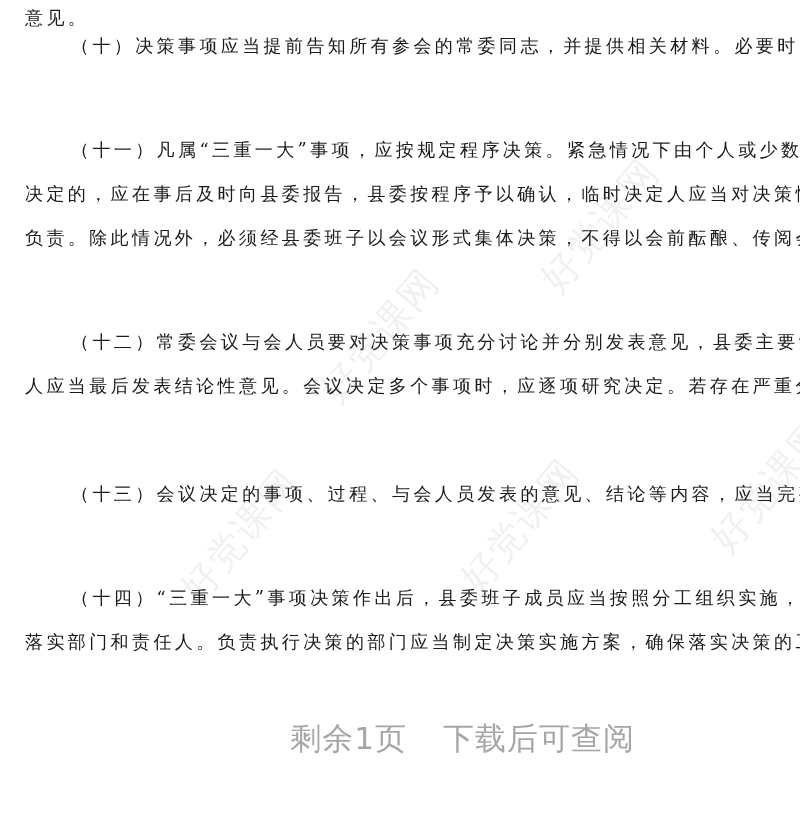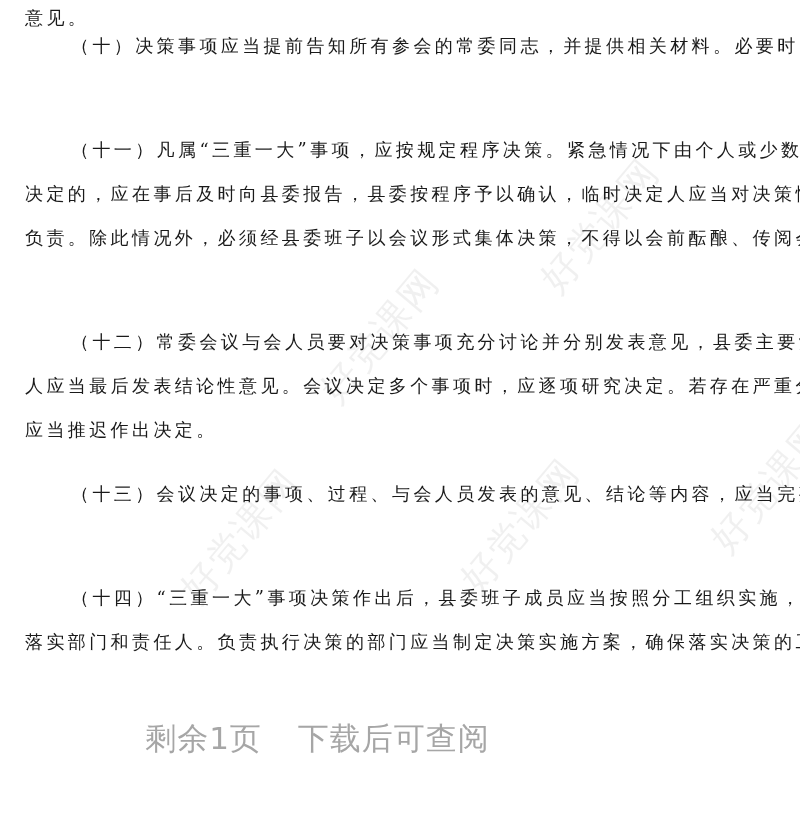--- a/index.html
+++ b/index.html
@@ -43,21 +43,21 @@
       white-space: nowrap;
       letter-spacing: 2px;
       pointer-events: none;
       user-select: none;
     }
     .remaining {
       position: absolute;
       left: 0;
       top: 718px;
       width: 635px;
-      text-align: center;
+      text-align: right;
       font-family: "DejaVu Sans", "Liberation Sans", sans-serif;
       font-size: 31px;
       color: #a6a6a6;
       letter-spacing: 1px;
     }
     .remaining span { display: inline-block; }
     .remaining .gap { width: 36px; }
   </style>
 </head>
 <body>
@@ -65,21 +65,20 @@
 <div class="page">
   <div class="line" style="top:6px">意见。</div>
   <div class="line indent" style="top:34px">（十）决策事项应当提前告知所有参会的常委同志，并提供相关材料。必要时，可事</div>
 
   <div class="line indent" style="top:138px">（十一）凡属“三重一大”事项，应按规定程序决策。紧急情况下由个人或少数人临时</div>
   <div class="line" style="top:182px">决定的，应在事后及时向县委报告，县委按程序予以确认，临时决定人应当对决策情况</div>
   <div class="line" style="top:226px">负责。除此情况外，必须经县委班子以会议形式集体决策，不得以会前酝酿、传阅会签、</div>
 
   <div class="line indent" style="top:330px">（十二）常委会议与会人员要对决策事项充分讨论并分别发表意见，县委主要负责</div>
   <div class="line" style="top:374px">人应当最后发表结论性意见。会议决定多个事项时，应逐项研究决定。若存在严重分歧，</div>
-  <div class="line" style="top:418px">应当推迟作出决定。</div>
 
   <div class="line indent" style="top:482px">（十三）会议决定的事项、过程、与会人员发表的意见、结论等内容，应当完整、详</div>
 
   <div class="line indent" style="top:586px">（十四）“三重一大”事项决策作出后，县委班子成员应当按照分工组织实施，并明确</div>
   <div class="line" style="top:630px">落实部门和责任人。负责执行决策的部门应当制定决策实施方案，确保落实决策的工作</div>
 </div>
 
 <div class="watermark" style="left:520px;top:200px">好党课网</div>
 <div class="watermark" style="left:300px;top:310px">好党课网</div>
 <div class="watermark" style="left:160px;top:510px">好党课网</div>

